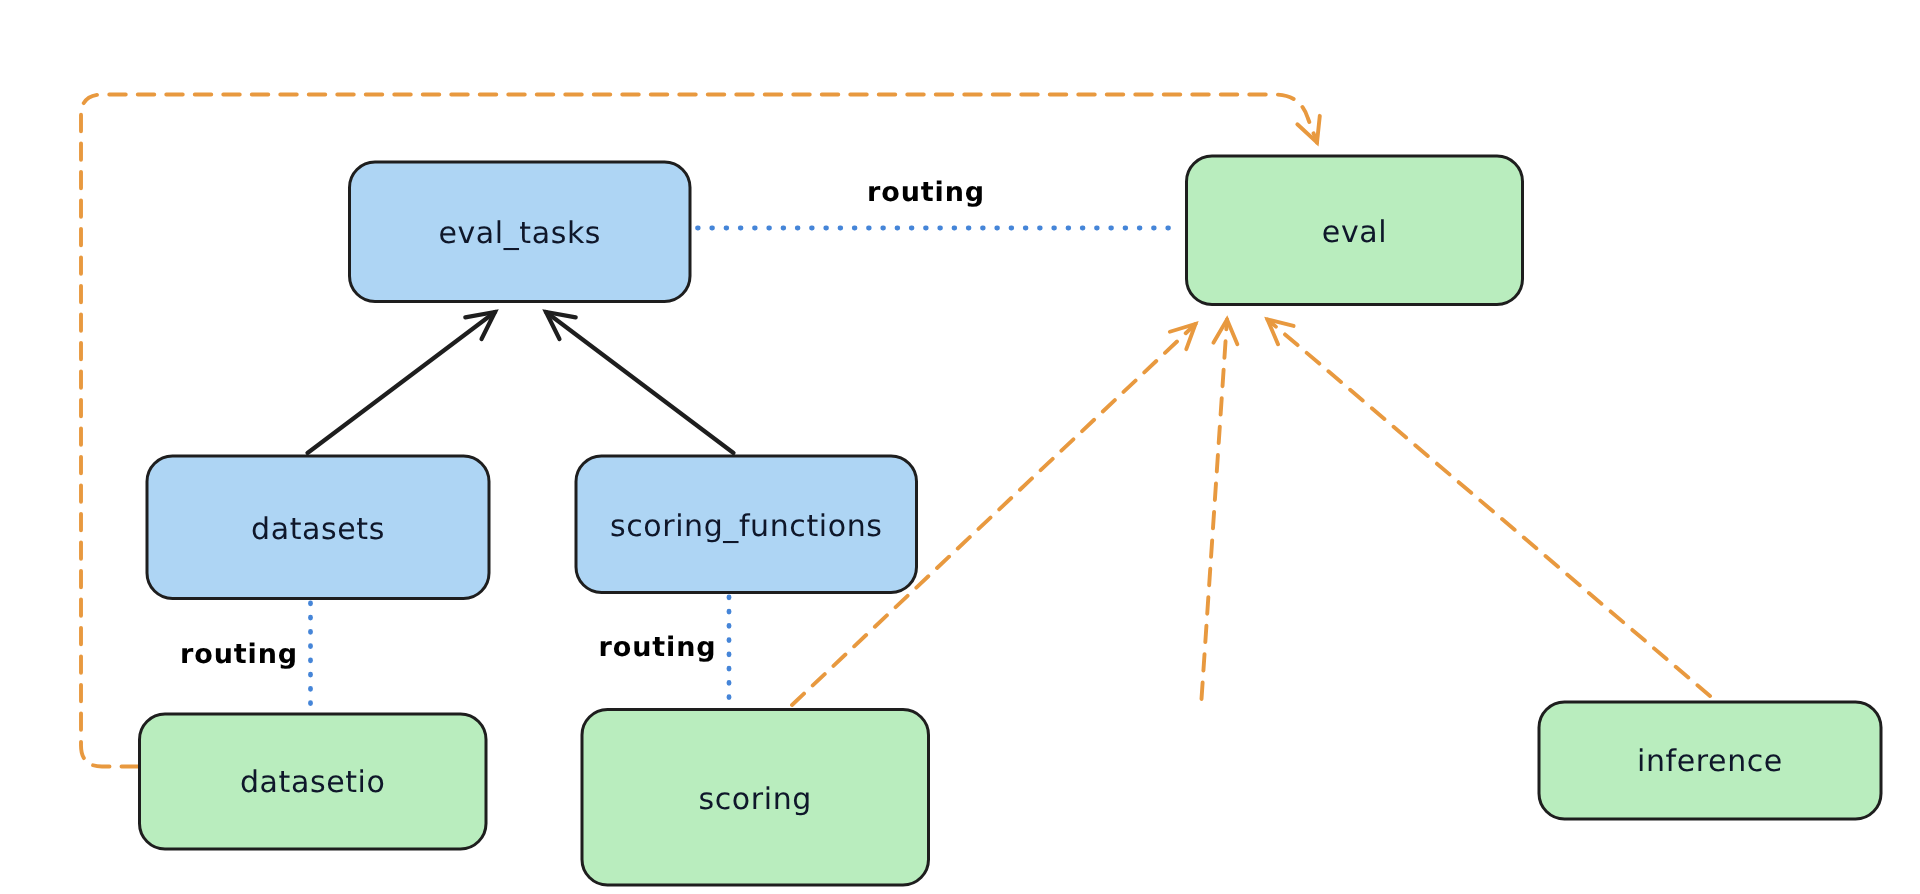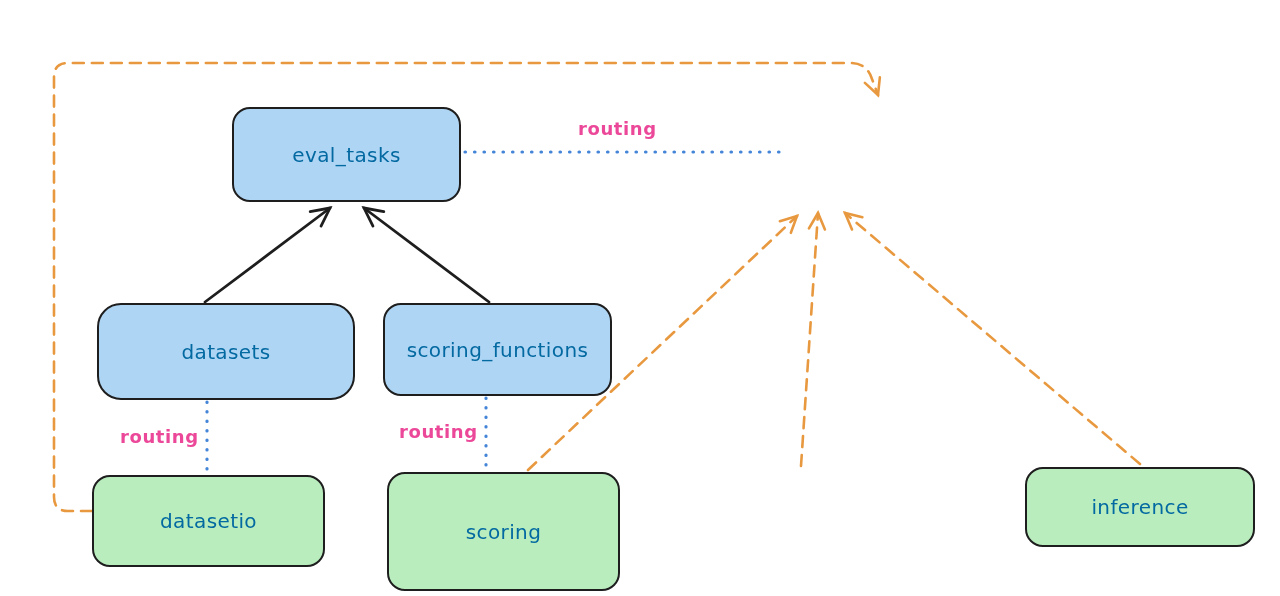--- a/index.html
+++ b/index.html
@@ -26,28 +26,28 @@
     border: 2.5px solid #1e1e1e;
     border-radius: 18px;
     display: flex;
     align-items: center;
     justify-content: center;
     box-sizing: border-box;
   }
   .node.blue  { background: #aed5f4; }
   .node.green { background: #b9edbe; }
   .node-label {
-    color: #0369a1;
+    color: #0f172a;
     font-size: 20px;
     letter-spacing: 0.4px;
     white-space: nowrap;
   }
   .routing-label {
     position: absolute;
-    color: #ec4899;
+    color: #000000;
     font-size: 18px;
     font-weight: bold;
     letter-spacing: 0.6px;
     white-space: nowrap;
   }
 </style>
 </head>
 <body>
 
 <div class="canvas">
@@ -72,22 +72,25 @@
     <path d="M92,511 L68,511 Q54,511 54,497 L54,77 Q54,63 68,63 L850,63 Q867,63 872,79 L878,95" fill="none" stroke="#e8993f" stroke-width="2.6" stroke-linecap="round" stroke-dasharray="11 8" marker-end="url(#ah-orange)"></path>
     <path d="M528,470 L797,216" fill="none" stroke="#e8993f" stroke-width="2.6" stroke-linecap="round" stroke-dasharray="11 8" marker-end="url(#ah-orange)"></path>
     <path d="M801,466 L818,213" fill="none" stroke="#e8993f" stroke-width="2.6" stroke-linecap="round" stroke-dasharray="11 8" marker-end="url(#ah-orange)"></path>
     <path d="M1140,464 L845,213" fill="none" stroke="#e8993f" stroke-width="2.6" stroke-linecap="round" stroke-dasharray="11 8" marker-end="url(#ah-orange)"></path>
   </svg>
 
   <div class="node blue" style="left:232px; top:107px; width:229px; height:95px;">
     <span class="node-label">eval_tasks</span>
   </div>
 
+  <div class="node green" style="left:790px; top:103px; width:226px; height:101px;">
+    <span class="node-label">eval</span>
+  </div>
 
-  <div class="node blue" style="left:97px; top:303px; width:258px; height:97px;border-radius:24px;">
+  <div class="node blue" style="left:97px; top:303px; width:230px; height:97px;">
     <span class="node-label">datasets</span>
   </div>
 
   <div class="node blue" style="left:383px; top:303px; width:229px; height:93px;">
     <span class="node-label">scoring_functions</span>
   </div>
 
   <div class="node green" style="left:92px; top:475px; width:233px; height:92px;">
     <span class="node-label">datasetio</span>
   </div>

